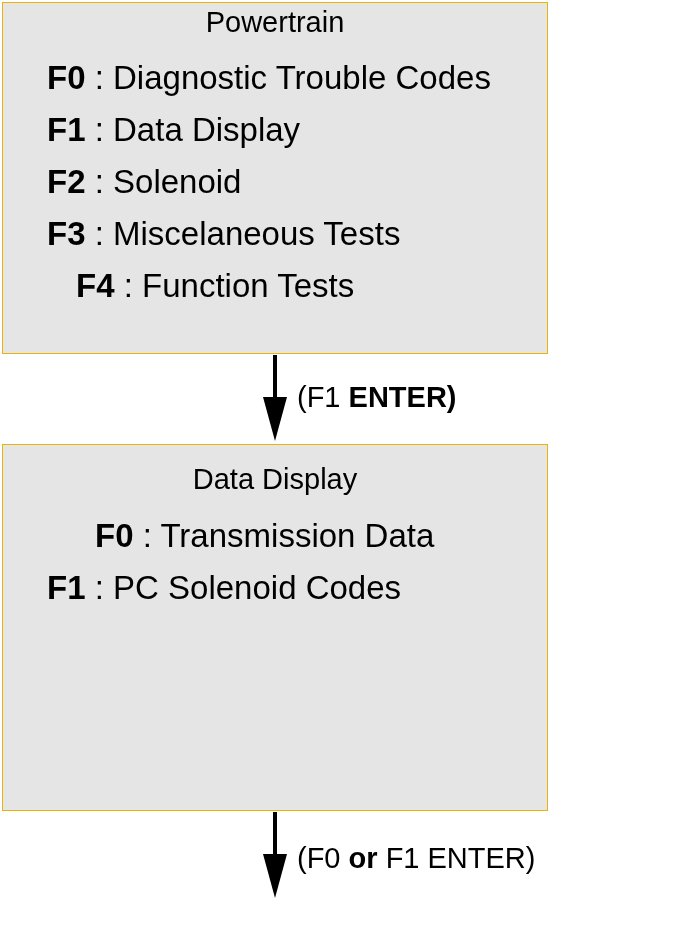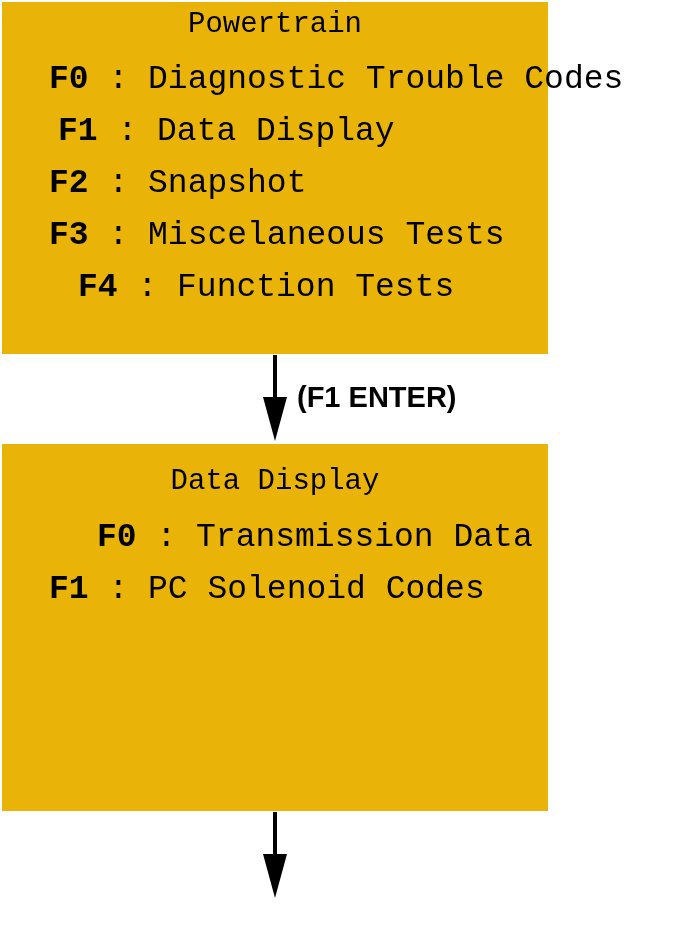--- a/index.html
+++ b/index.html
@@ -21,23 +21,22 @@
     position: absolute;
     left: 0; top: 0;
     width: 688px;
     height: 940px;
   }
 
   
   .menu-box {
     position: absolute;
     box-sizing: border-box;
-    border: 3px solid #eab308;
-    background: #eab308;
-    font-family: Liberation Mono, monospace;
+    border: 1px solid #eab308;
+    background: #e5e5e5;
   }
   #box-powertrain {
     left: 2px;
     top: 2px;
     width: 546px;
     height: 352px;
   }
   #box-data-display {
     left: 2px;
     top: 444px;
@@ -106,21 +105,21 @@
     border-left: 12px solid transparent;
     border-right: 12px solid transparent;
     border-top: 44px solid #000000;
   }
   .arrow-label {
     position: absolute;
     font-size: 29px;
     line-height: 34px;
     white-space: nowrap;
   }
-  .arrow-label .b { font-weight: 700; }
+  .arrow-label .b { font-weight: 400; }
   .arrow-label .r { font-weight: 700; }
 
   #arrow-1 { left: 273px; top: 355px; }
   #arrow-1 .stem { height: 45px; }
   #arrow-1 .head { top: 42px; }
   #label-arrow-1 { left: 297px; top: 380px; }
 
   #arrow-2 { left: 273px; top: 812px; }
   #arrow-2 .stem { height: 45px; }
   #arrow-2 .head { top: 42px; }
@@ -134,26 +133,26 @@
   <div class="menu-box" id="box-powertrain">
 
     <div class="box-title">Powertrain</div>
 
     <ul class="menu-list">
 
       <li class="menu-item" style="top:58px;">
         <span class="key">F0</span><span class="sep"> : </span><span class="label">Diagnostic Trouble Codes</span>
       </li>
 
-      <li class="menu-item" style="top:110px;margin-left:9px;">
+      <li class="menu-item" style="top:110px;">
         <span class="key">F1</span><span class="sep"> : </span><span class="label">Data Display</span>
       </li>
 
       <li class="menu-item" style="top:162px;">
-        <span class="key">F2</span><span class="sep"> : </span><span class="label">Snapshot</span>
+        <span class="key">F2</span><span class="sep"> : </span><span class="label">Solenoid</span>
       </li>
 
       <li class="menu-item" style="top:214px;">
         <span class="key">F3</span><span class="sep"> : </span><span class="label">Miscelaneous Tests</span>
       </li>
 
       <li class="menu-item" style="top:266px;margin-left:29px;">
         <span class="key">F4</span><span class="sep"> : </span><span class="label">Function Tests</span>
       </li>
 
@@ -184,14 +183,17 @@
       </li>
 
     </ul>
   </div>
 
   <div class="arrow" id="arrow-2">
     <div class="stem"></div>
     <div class="head"></div>
   </div>
 
+  <div class="arrow-label" id="label-arrow-2">
+    <span class="b">(F0</span><span class="r"> or </span><span class="b">F1 ENTER)</span>
+  </div>
 
 </div>
 
 </body></html>

